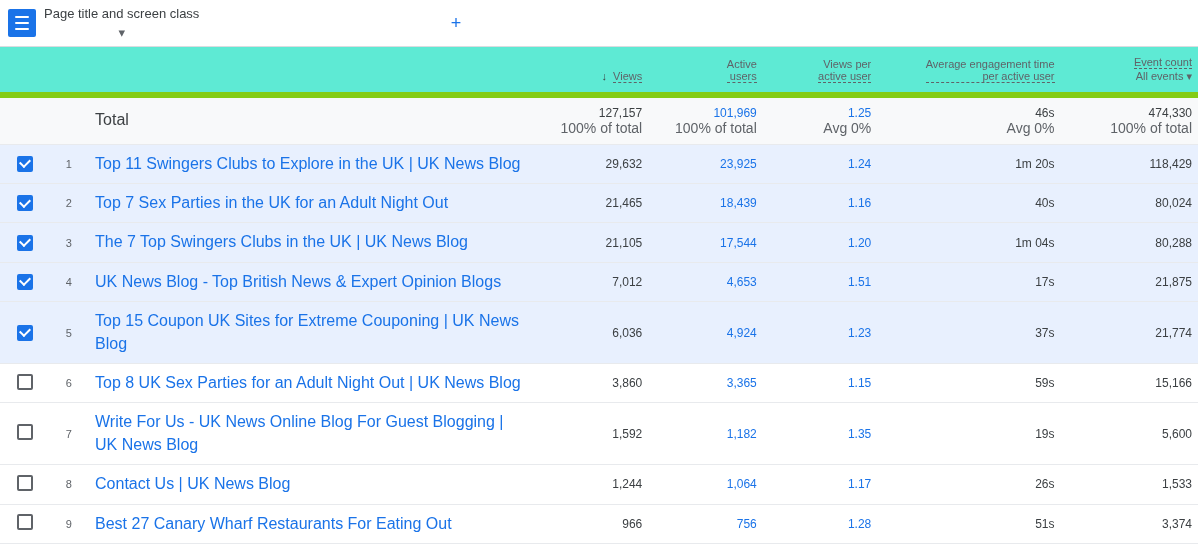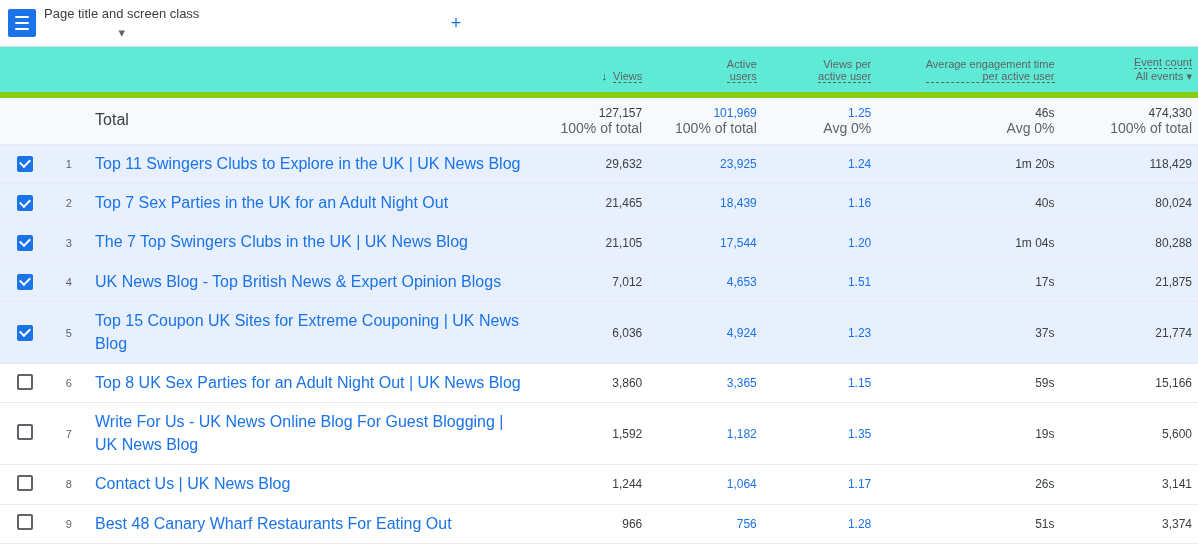--- a/index.html
+++ b/index.html
@@ -337,26 +337,26 @@
           <td class="event-val">5,600</td>
         </tr>
         <tr>
           <td class="check-cell"><div class="cb"></div></td>
           <td class="num-cell">8</td>
           <td class="title-cell">Contact Us | UK News Blog</td>
           <td class="views-val">1,244</td>
           <td class="active-val">1,064</td>
           <td class="vpu-val">1.17</td>
           <td class="eng-val">26s</td>
-          <td class="event-val">3,141</td>
+          <td class="event-val">1,533</td>
         </tr>
         <tr>
           <td class="check-cell"><div class="cb"></div></td>
           <td class="num-cell">9</td>
-          <td class="title-cell">Best 48 Canary Wharf Restaurants For Eating Out</td>
+          <td class="title-cell">Best 27 Canary Wharf Restaurants For Eating Out</td>
           <td class="views-val">966</td>
           <td class="active-val">756</td>
           <td class="vpu-val">1.28</td>
           <td class="eng-val">51s</td>
           <td class="event-val">3,374</td>
         </tr>
       </tbody>
   </table>
 </div>
 

